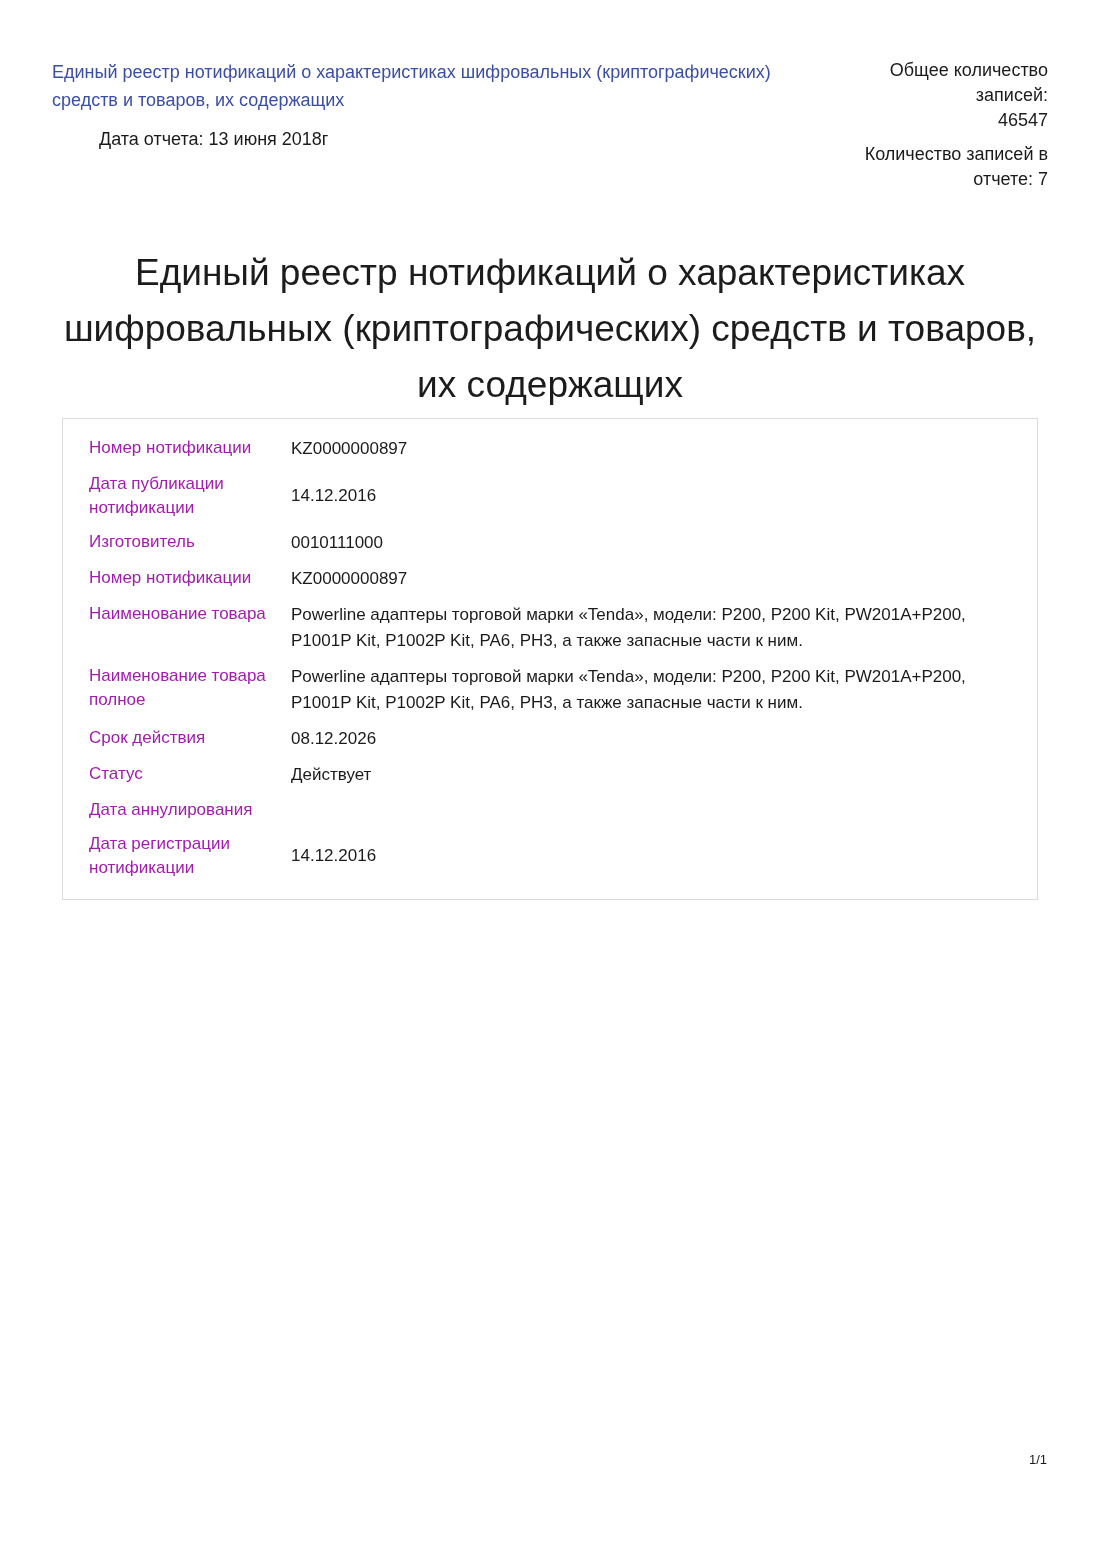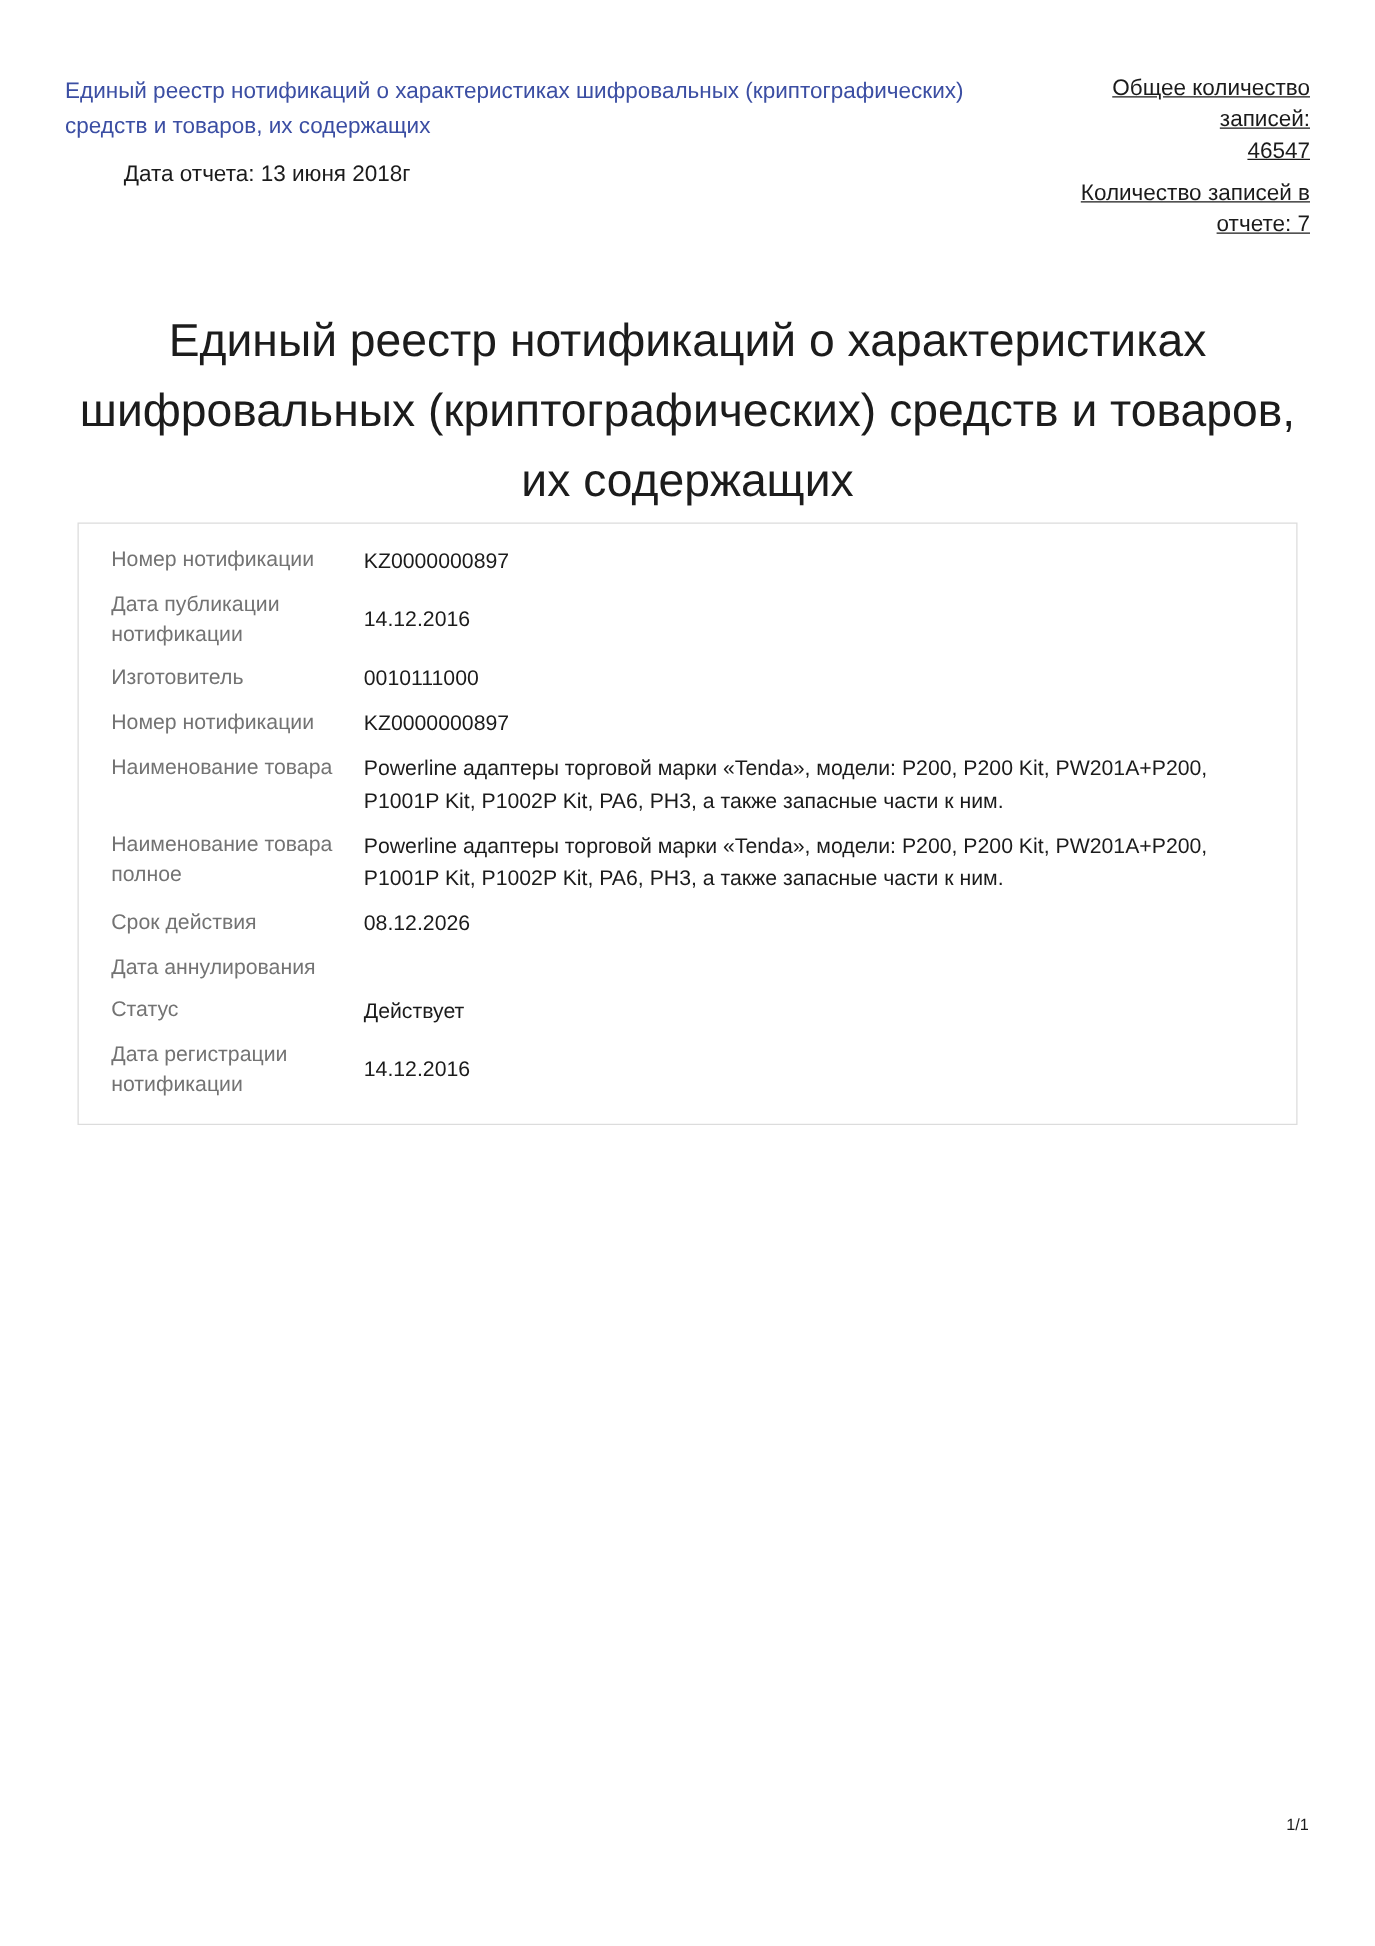--- a/index.html
+++ b/index.html
@@ -42,21 +42,21 @@
     color: #1b1b1b;
     margin-left: 47px;
   }
   .top-header-right {
     width: 232px;
     text-align: right;
     font-size: 18px;
     line-height: 25px;
     color: #1b1b1b;
   }
-  .count-group { display: block; text-decoration: underline; }
+  .count-group { display: block; }
   .count-group + .count-group { margin-top: 9px; }
   .count-line { display: block; }
 
   
   .main-title {
     position: absolute;
     top: 220px;
     left: 55px;
     right: 55px;
     text-align: center;
@@ -81,21 +81,21 @@
     display: grid;
     grid-template-columns: 202px 1fr;
     column-gap: 0;
     padding: 5px 0;
     min-height: 24px;
   }
   .cell-label {
     font-size: 17px;
     line-height: 24px;
     align-self: start;
-    color: #737373;
+    color: #a21caf;
     padding-right: 10px;
   }
   .cell-value {
     font-size: 17px;
     line-height: 26px;
     align-self: center;
     color: #1b1b1b;
   }
 
   
@@ -161,27 +161,27 @@
       <div class="cell-value">Powerline адаптеры торговой марки «Tenda», модели: P200, P200 Kit, PW201A+P200, P1001P Kit, P1002P Kit, PA6, PH3, а также запасные части к ним.</div>
     </div>
 
 
     <div class="detail-row">
       <div class="cell-label">Срок действия</div>
       <div class="cell-value">08.12.2026</div>
     </div>
 
     <div class="detail-row">
-      <div class="cell-label">Дата аннулирования</div>
-      <div class="cell-value"></div>
+      <div class="cell-label">Статус</div>
+      <div class="cell-value">Действует</div>
     </div>
 
     <div class="detail-row">
-      <div class="cell-label">Статус</div>
-      <div class="cell-value">Действует</div>
+      <div class="cell-label">Дата аннулирования</div>
+      <div class="cell-value"></div>
     </div>
 
     <div class="detail-row">
       <div class="cell-label">Дата регистрации нотификации</div>
       <div class="cell-value">14.12.2016</div>
     </div>
   </div>
 
 <div class="page-indicator">1/1</div>
 

